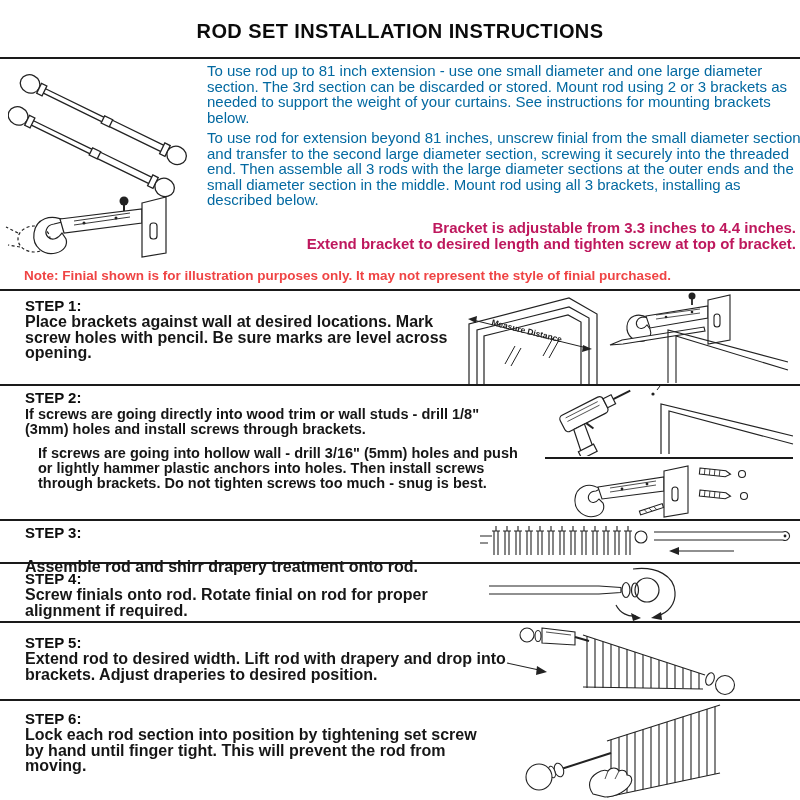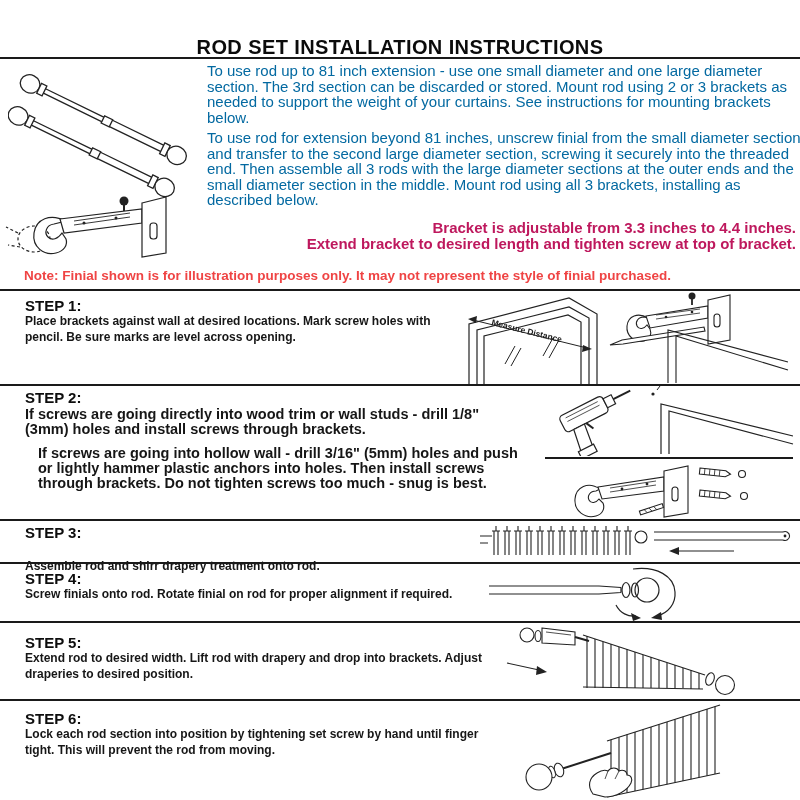--- a/index.html
+++ b/index.html
@@ -10,32 +10,32 @@
   }
   .abs{position:absolute;}
   .title{
     width:800px;text-align:center;font-weight:bold;font-size:20px;
     letter-spacing:0.4px;color:#0b0b0b;
   }
   .rule{height:2px;background:#1a1a1a;left:0;width:800px;}
   .rule.partial{left:545px;width:248px;height:2px;}
   .body-text{font-size:15px;line-height:15.6px;color:#0369a1;}
   .step-label{font-size:15px;font-weight:bold;color:#0d0d0d;}
-  .step-text{font-size:12px;font-weight:bold;line-height:15.6px;color:#161616;}
+  .step-text{font-size:16px;font-weight:bold;line-height:15.6px;color:#161616;}
   .step-text.s2{font-size:14.5px;line-height:15.2px;}
   .note-text{font-size:13.5px;font-weight:bold;color:#ef4444;}
   .bracket-bold div{font-size:15px;font-weight:bold;line-height:16px;color:#be185d;text-align:right;}
   svg{display:block;}
 </style>
 </head>
 <body>
 
 <div class="page">
 
-  <div class="abs title" style="top:36px;left:0;">ROD SET INSTALLATION INSTRUCTIONS</div>
+  <div class="abs title" style="top:20px;left:0;">ROD SET INSTALLATION INSTRUCTIONS</div>
   <div class="abs rule" style="top:57px;"></div>
 
   <svg class="abs" style="left:8px;top:66px;" width="195" height="138" viewBox="0 0 195 138">
     <g stroke="#222" fill="#fff" stroke-width="1.3">
       <g transform="translate(14,14) rotate(26)">
         <ellipse cx="9" cy="0" rx="10" ry="9"></ellipse>
         <rect x="19" y="-5.5" width="6" height="11"></rect>
         <path d="M25,-2.5 H92 M25,2.5 H92" fill="none"></path>
         <rect x="90" y="-4" width="9" height="8"></rect>
         <path d="M99,-3.5 H158 M99,3.5 H158" fill="none"></path>

